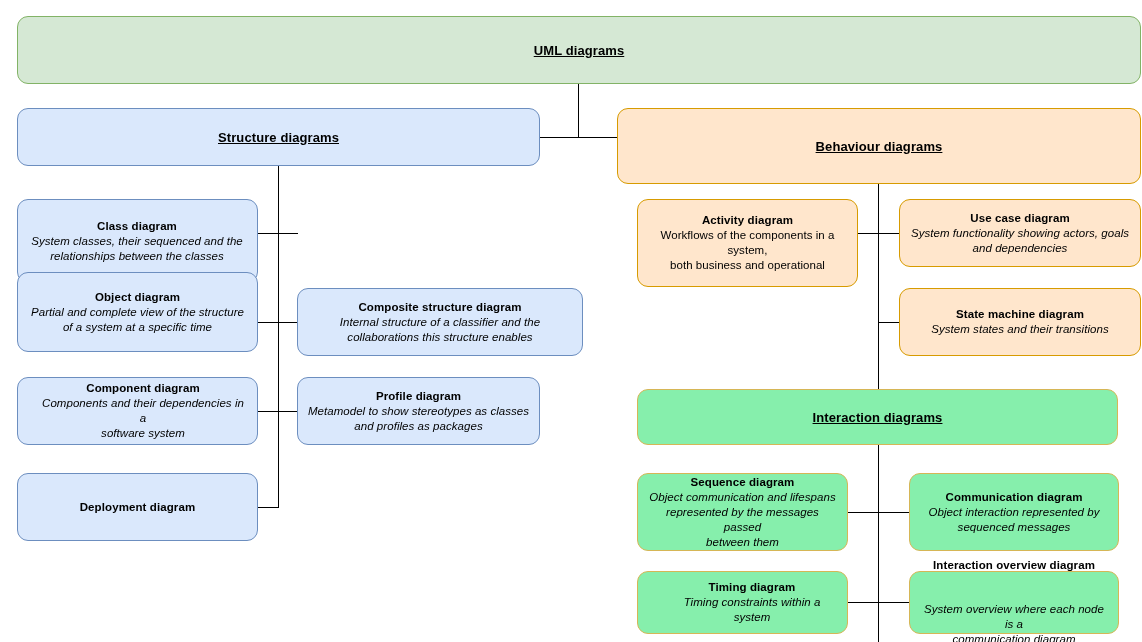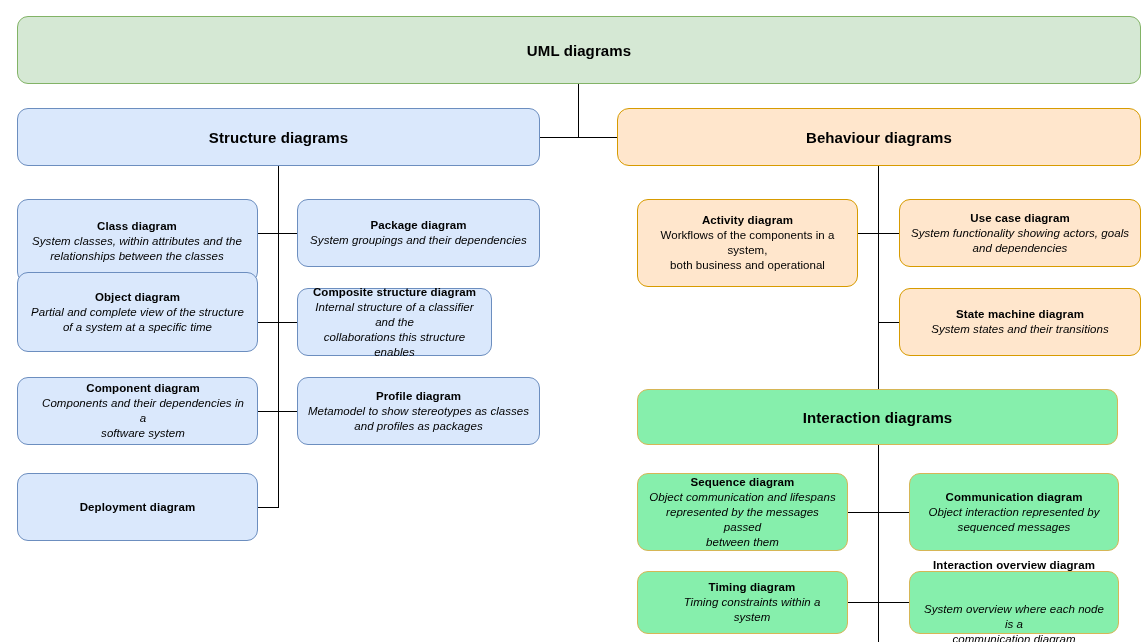--- a/index.html
+++ b/index.html
@@ -56,21 +56,21 @@
     font-style: italic;
     font-size: 11.5px;
     line-height: 15px;
     color: #000000;
     letter-spacing: 0.05px;
     white-space: pre-line;
   }
   .node .desc.upright { font-style: normal; }
 
   
-  .node.header .title { font-size: 15px; }
+  .node.header .title { font-size: 13px; text-decoration: underline; }
 
   
   .pal-green  { background: #d5e8d4; border-color: #82b366; }
   .pal-blue   { background: #dae8fc; border-color: #6c8ebf; }
   .pal-orange { background: #ffe6cc; border-color: #d79b00; }
   .pal-yellow { background: #86efac; border-color: #d6b656; }
 </style>
 </head>
 <body>
 
@@ -107,36 +107,32 @@
   <div class="node header pal-green" style="left:17px; top:16px; width:1124px; height:68px;">
     <div class="title">UML diagrams</div>
   </div>
 
   <div class="node header pal-blue" style="left:17px; top:108px; width:523px; height:58px;">
     <div class="title">Structure diagrams</div>
   </div>
 
   <div class="node pal-blue" style="left:17px; top:199px; width:241px; height:84px;padding-left:8px;">
     <div class="title">Class diagram</div>
-    <div class="desc">System classes, within attributes and  the
+    <div class="desc">System classes, their sequenced and  the
 relationships between the classes</div>
   </div>
 
-  <div class="node pal-blue" style="left:297px; top:199px; width:243px; height:68px;">
-    <div class="title">Package diagram</div>
-    <div class="desc">System groupings and their dependencies</div>
-  </div>
 
   <div class="node pal-blue" style="left:17px; top:272px; width:241px; height:80px;">
     <div class="title">Object diagram</div>
     <div class="desc">Partial and complete view of the structure
 of a system at a specific time</div>
   </div>
 
-  <div class="node pal-blue" style="left:297px; top:288px; width:195px; height:68px;">
+  <div class="node pal-blue" style="left:297px; top:288px; width:286px; height:68px;">
     <div class="title">Composite structure diagram</div>
     <div class="desc">Internal structure of a classifier and the
 collaborations this structure enables</div>
   </div>
 
   <div class="node pal-blue" style="left:17px; top:377px; width:241px; height:68px;padding-left:20px;">
     <div class="title">Component diagram</div>
     <div class="desc">Components and their dependencies in a
 software system</div>
   </div>
@@ -144,21 +140,21 @@
   <div class="node pal-blue" style="left:297px; top:377px; width:243px; height:68px;">
     <div class="title">Profile diagram</div>
     <div class="desc">Metamodel to show stereotypes as classes
 and profiles as packages</div>
   </div>
 
   <div class="node pal-blue" style="left:17px; top:473px; width:241px; height:68px;">
     <div class="title">Deployment diagram</div>
   </div>
 
-  <div class="node header pal-orange" style="left:617px; top:108px; width:524px; height:58px;border-radius:12px;">
+  <div class="node header pal-orange" style="left:617px; top:108px; width:524px; height:76px;">
     <div class="title">Behaviour diagrams</div>
   </div>
 
   <div class="node pal-orange" style="left:637px; top:199px; width:221px; height:88px;">
     <div class="title">Activity diagram</div>
     <div class="desc upright">Workflows of the components in a system,
 both business and operational</div>
   </div>
 
   <div class="node pal-orange" style="left:899px; top:199px; width:242px; height:68px;">

